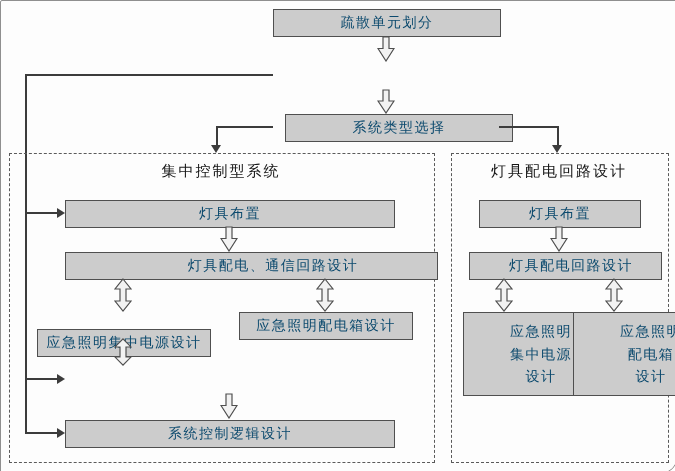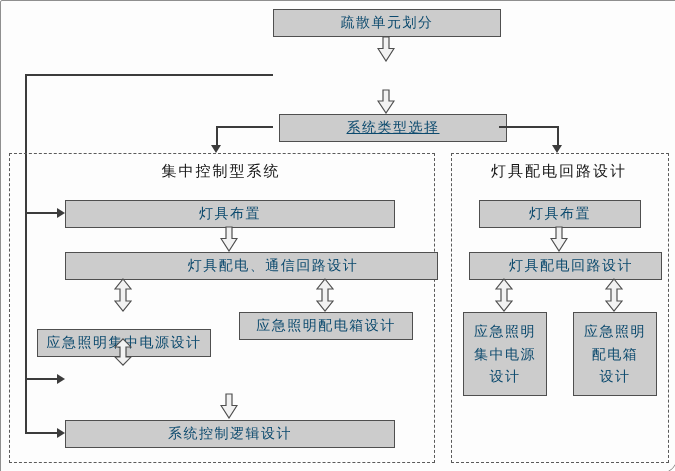--- a/index.html
+++ b/index.html
@@ -24,20 +24,21 @@
     align-items: center;
     justify-content: center;
     font-size: 14px;
     color: #0c4a6e;
     letter-spacing: 1.5px;
   }
   .multi {
     white-space: pre-line;
     text-align: center;
     line-height: 1.6;
+    padding-left: 36px;
   }
   .dash-panel {
     position: absolute;
     border: 1.6px dashed var(--dashed-border, #5a5a5a);
   }
   .panel-title {
     position: absolute;
     font-size: 15px;
     letter-spacing: 2px;
     color: #161616;
@@ -73,21 +74,21 @@
 
   <svg class="arrow" style="left:376px;top:35px;" width="18" height="26" viewBox="0 0 18 26">
       <path d="M6 1 H12 V12.5 H17 L9 25 L1 12.5 H6 Z"></path>
     </svg>
 
 
   <svg class="arrow" style="left:376px;top:88px;" width="18" height="25" viewBox="0 0 18 26" preserveAspectRatio="none">
       <path d="M6 1 H12 V12.5 H17 L9 25 L1 12.5 H6 Z"></path>
     </svg>
 
-  <div class="box" style="left:278px;top:113px;width:226px;height:26px;text-decoration:underline;">系统类型选择</div>
+  <div class="box" style="left:284px;top:113px;width:226px;height:26px;">系统类型选择</div>
 
   <div class="hline" style="left:215px;top:125px;width:57px;"></div>
   <div class="vline" style="left:215px;top:125px;height:19px;"></div>
   <div class="tri-down" style="left:210px;top:144px;"></div>
 
   <div class="hline" style="left:498px;top:125px;width:59px;"></div>
   <div class="vline" style="left:556px;top:125px;height:19px;"></div>
   <div class="tri-down" style="left:551px;top:144px;"></div>
 
   <div class="hline" style="left:24px;top:73px;width:248px;"></div>

